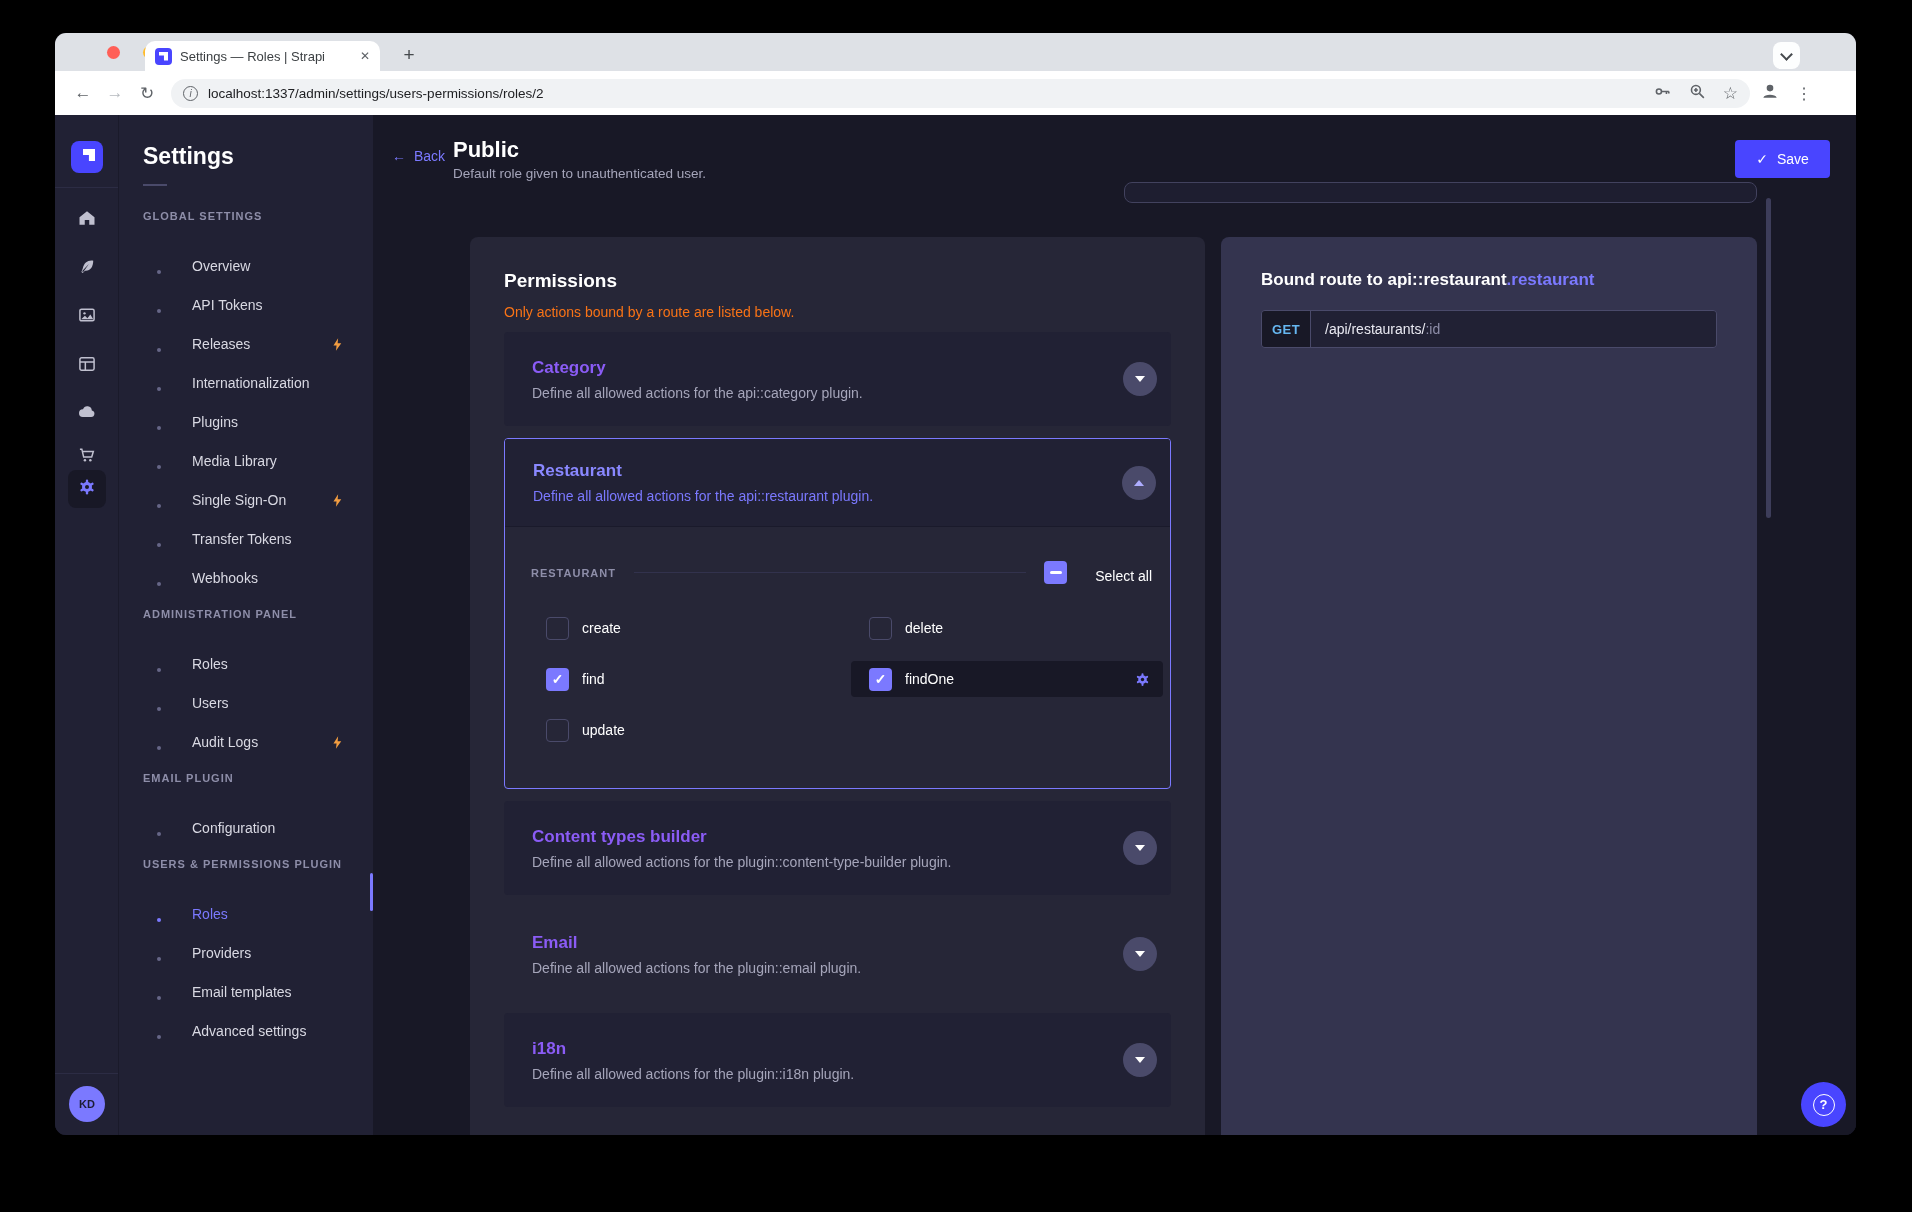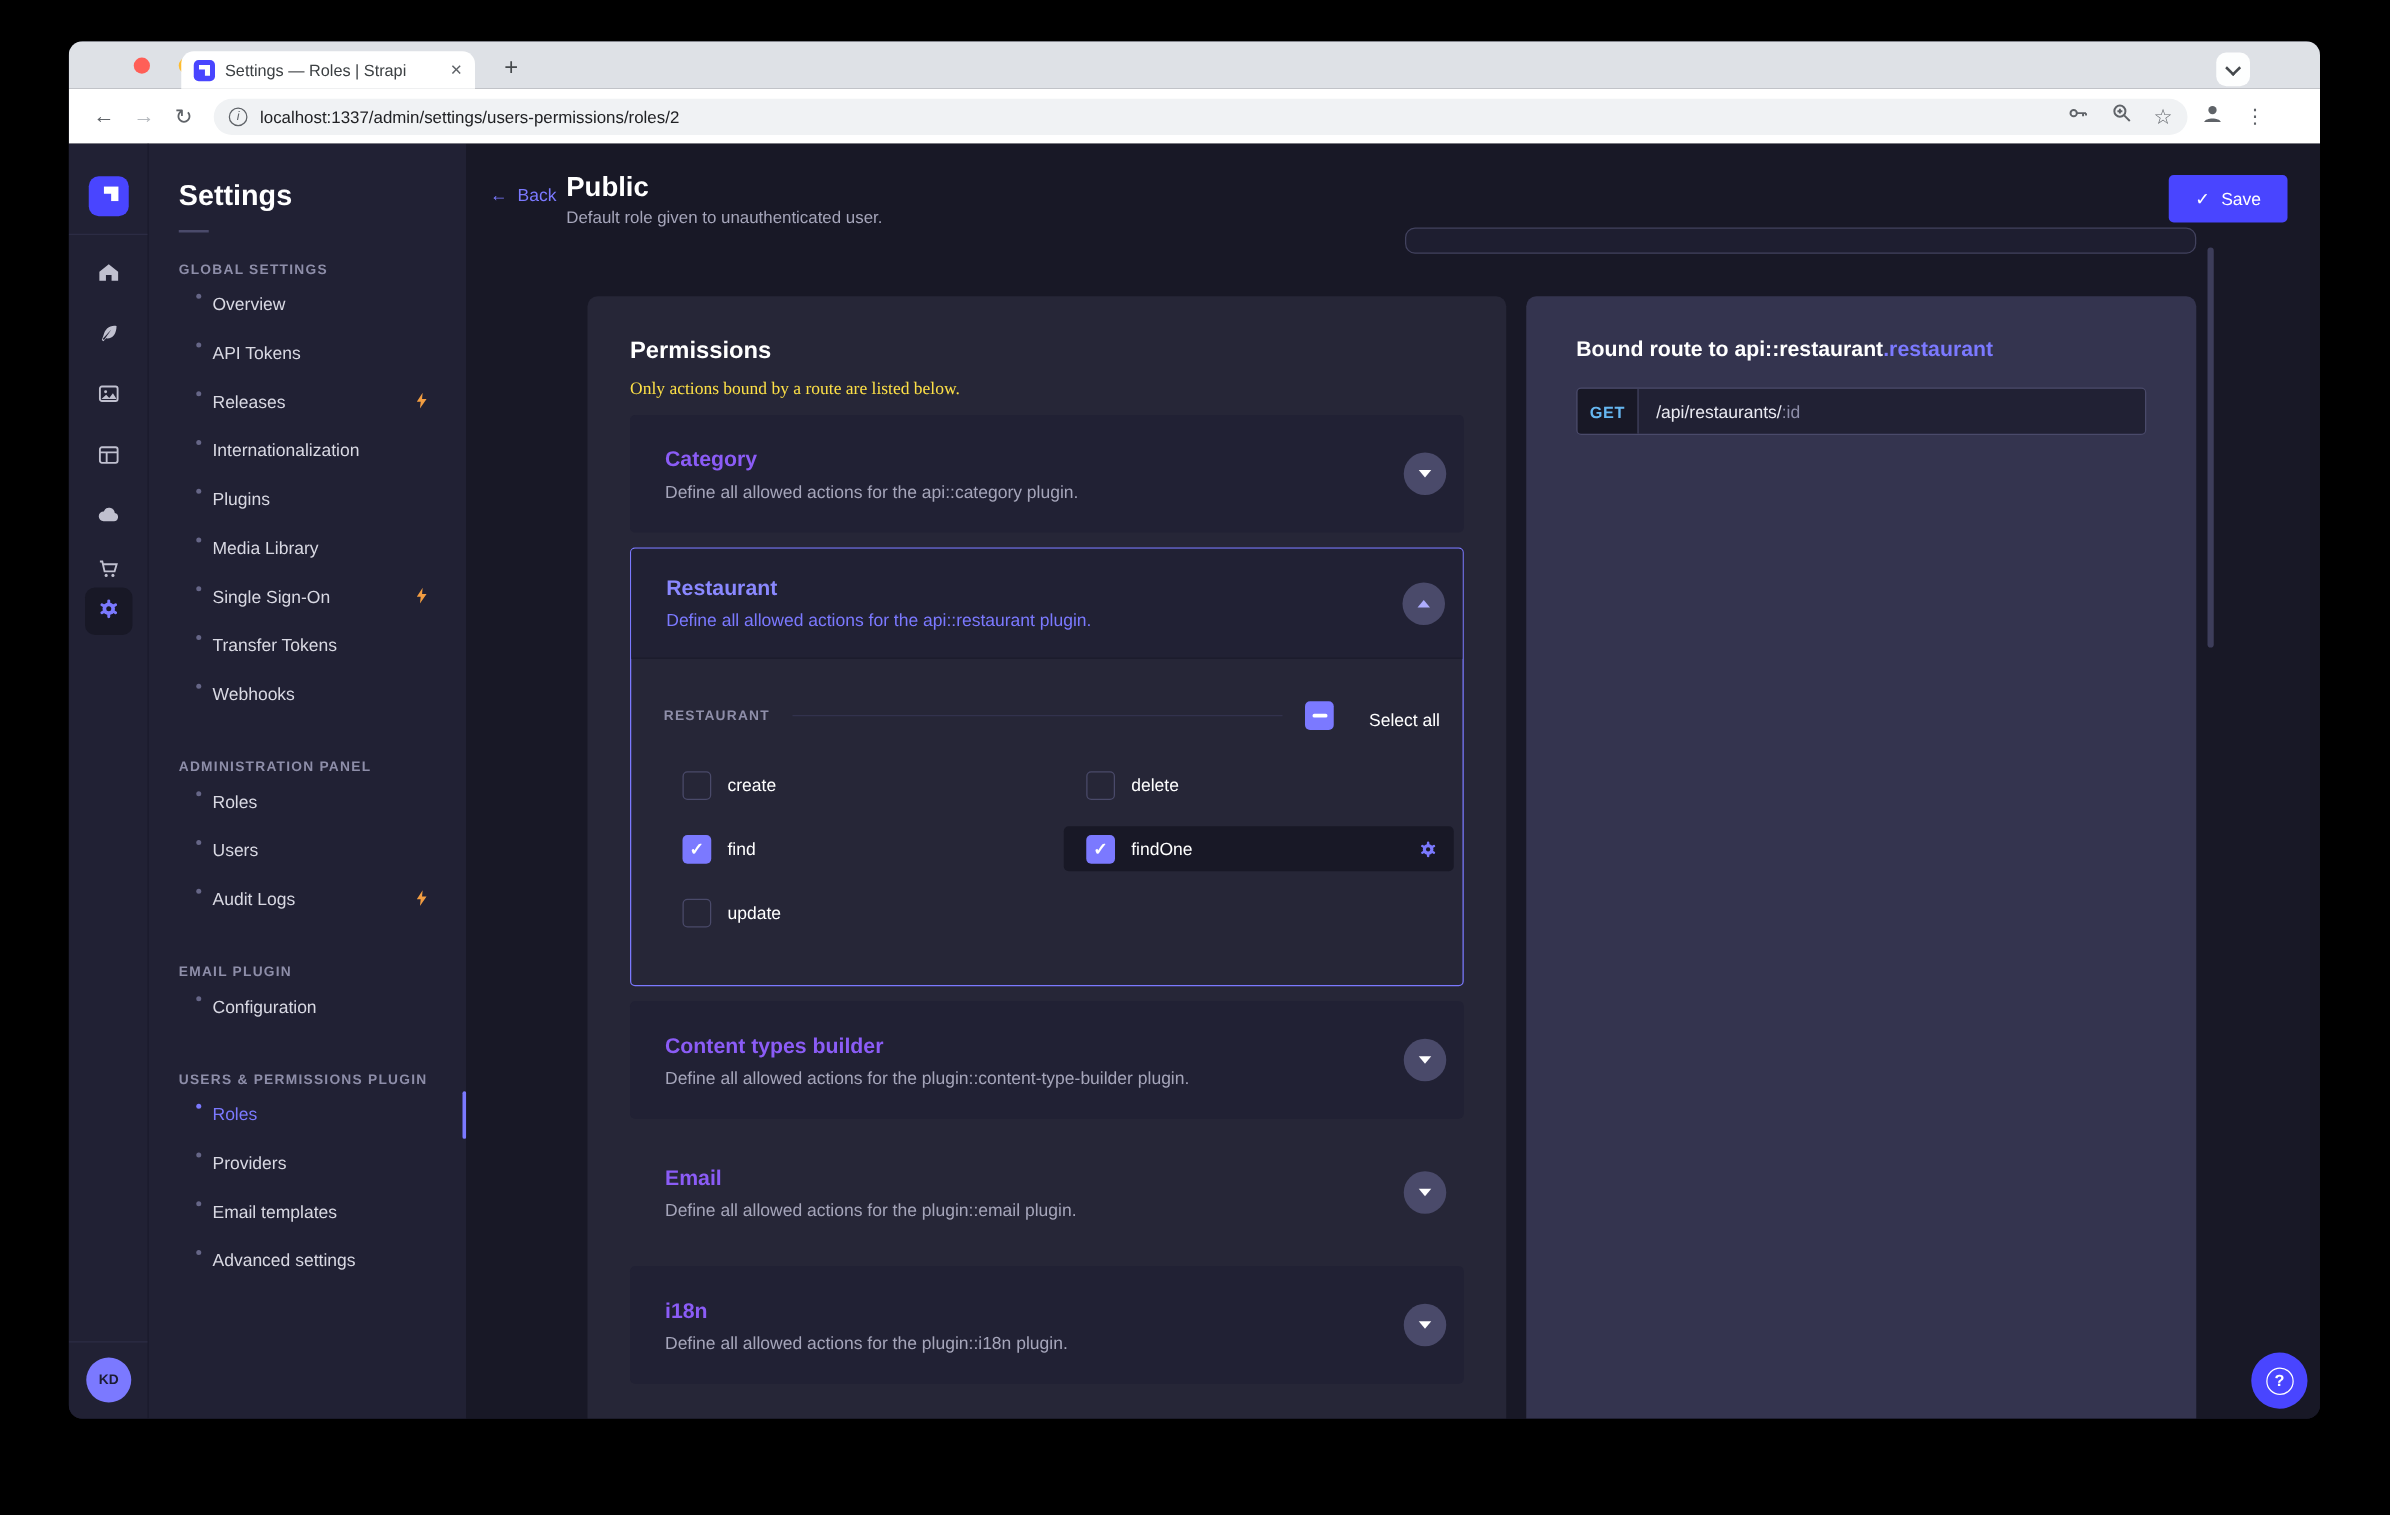--- a/index.html
+++ b/index.html
@@ -49,21 +49,21 @@
   .gear-tile{position:absolute;left:13px;top:355px;width:38px;height:38px;border-radius:8px;background:#181826;
        display:flex;align-items:center;justify-content:center;}
   .kd{position:absolute;left:14px;top:971px;width:36px;height:36px;border-radius:50%;background:#7b79ff;
       color:#1c1c33;font-weight:700;font-size:11px;display:flex;align-items:center;justify-content:center;}
 
   .subnav{width:254px;background:#212134;flex:0 0 auto;position:relative;box-sizing:border-box;}
   .subnav-title{font-size:23px;font-weight:700;color:#fff;padding:28px 0 0 24px;}
   .subnav-rule{width:24px;height:2px;background:#4a4a6a;margin:14px 0 10px 24px;}
   .nav-header{height:39px;margin-top:8px;display:flex;align-items:center;padding-left:24px;
       font-size:11px;font-weight:700;letter-spacing:1px;color:#8e8ea9;}
-  .nav-row{height:39px;display:flex;align-items:flex-start;padding:0 28px 0 38px;font-size:14px;color:#d9d9e3;}
+  .nav-row{height:39px;display:flex;align-items:flex-end;padding:0 28px 0 38px;font-size:14px;color:#d9d9e3;gap:22px;}
   .nav-row .bullet{width:4px;height:4px;border-radius:50%;background:#666687;margin-right:9px;flex:0 0 auto;}
   .nav-row.active{color:#7b79ff;}
   .nav-row.active .bullet{background:#7b79ff;}
   .bolt{margin-left:auto;flex:0 0 auto;display:flex;}
   .active-indicator{position:absolute;right:0;top:758px;width:3px;height:38px;background:#7b79ff;border-radius:2px;}
 
   .main{flex:1;position:relative;background:#181826;overflow:hidden;}
   .pagehead{position:absolute;left:0;top:0;width:100%;height:75px;}
   .backlink{position:absolute;left:19px;top:33px;display:flex;align-items:center;color:#7b79ff;font-size:14px;gap:8px;}
   .ptitle{position:absolute;left:80px;top:22px;font-size:22px;font-weight:700;color:#fff;}
@@ -72,21 +72,21 @@
       color:#fff;font-size:14px;display:flex;align-items:center;justify-content:center;gap:9px;border:none;}
 
   .scrollarea{position:absolute;left:0;top:75px;width:100%;height:945px;}
   .input-sliver{position:absolute;left:751px;top:-8px;width:633px;height:21px;background:#1e1e30;
       border:1px solid #42425e;border-radius:8px;box-sizing:border-box;}
   .vscroll{position:absolute;left:1393px;top:8px;width:5px;height:320px;background:#3d3d5a;border-radius:3px;}
 
   .panel{position:absolute;top:47px;height:898px;border-radius:8px 8px 0 0;box-sizing:border-box;}
   .perm-panel{left:97px;width:735px;background:#262637;padding:33px 34px;}
   .perm-title{font-size:19px;font-weight:600;color:#fff;}
-  .perm-sub{font-size:14px;color:#fde047;margin-top:12px;font-family:Liberation Serif, serif;}
+  .perm-sub{font-size:14px;color:#f97316;margin-top:12px;}
   .acc{border-radius:4px;margin-top:12px;}
   .acc.dark{background:#212134;}
   .acc:first-of-type{margin-top:22px;}
   .acc-head{height:94px;display:flex;align-items:center;justify-content:space-between;
       padding:0 14px 0 28px;box-sizing:border-box;}
   .acc-t{font-size:17px;font-weight:600;color:#8b5cf6;}
   .acc-s{font-size:14px;color:#a5a5ba;margin-top:7px;}
   .chevbtn{width:34px;height:34px;border-radius:50%;background:#4a4a6a;display:flex;align-items:center;
       justify-content:center;flex:0 0 auto;border:none;}
   .tri-down{width:0;height:0;border-left:5.5px solid transparent;border-right:5.5px solid transparent;

